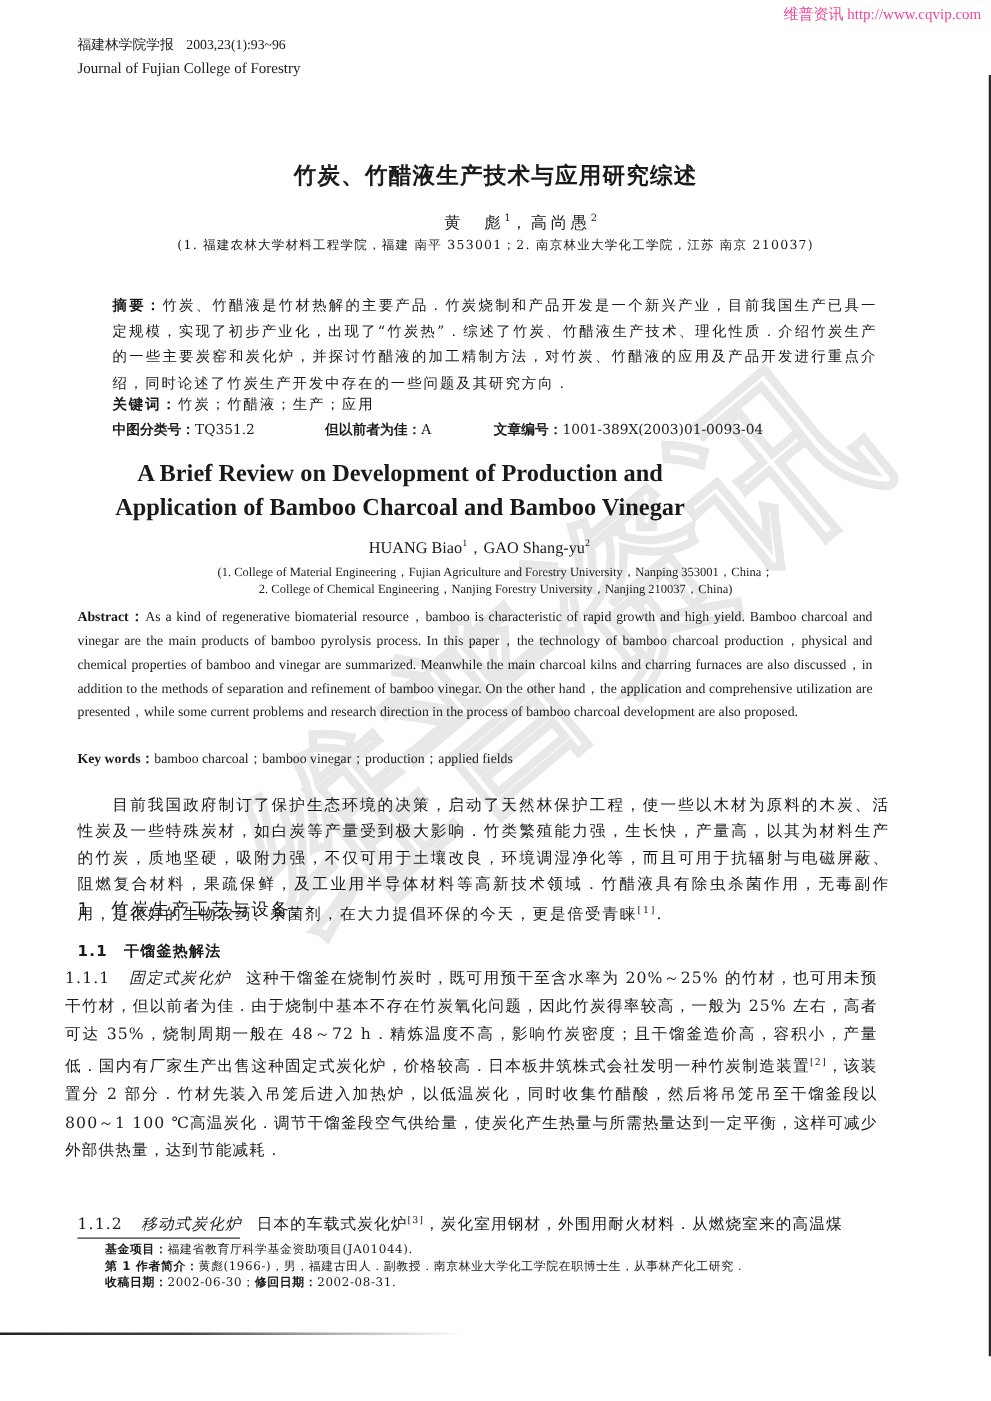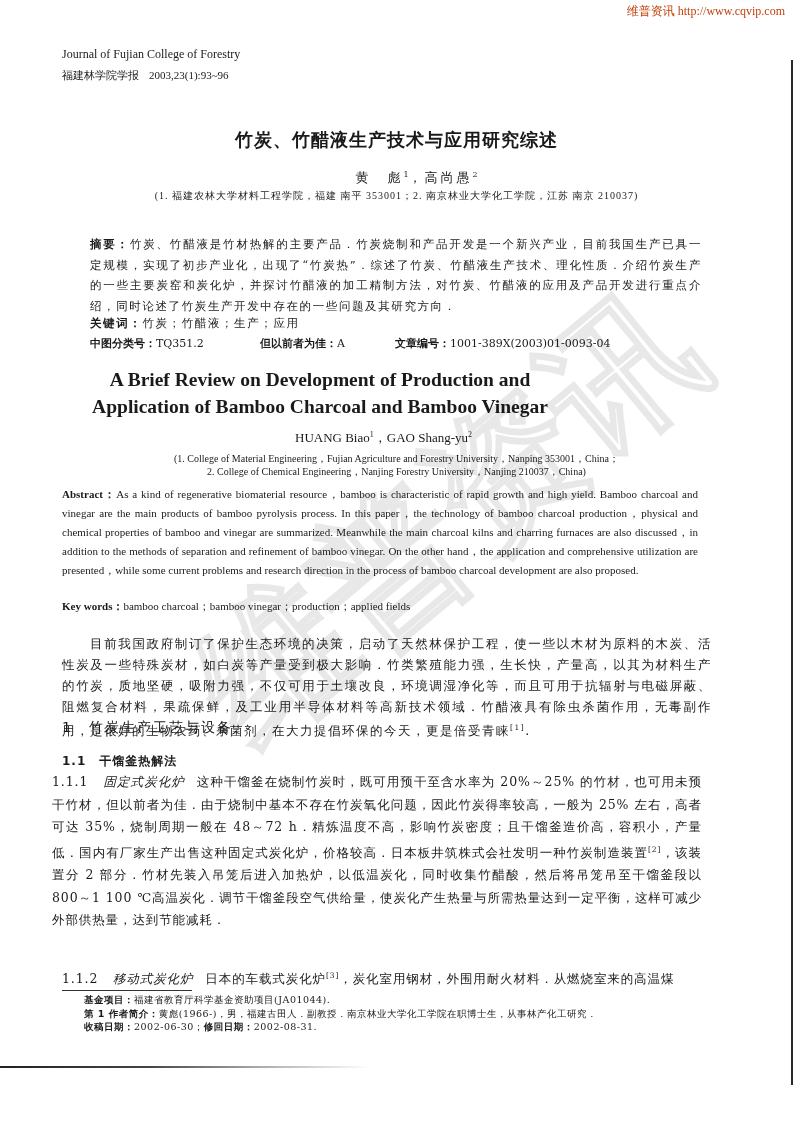--- a/index.html
+++ b/index.html
@@ -2,28 +2,28 @@
 <html><head>
 <meta charset="utf-8">
 <style>
   html, body { margin: 0; padding: 0; background: #ffffff; }
   body {
     width: 793px; height: 1121px; position: relative; overflow: hidden;
     font-family: "DejaVu Serif", "Liberation Serif", serif; color: #1a1a1a;
   }
   .abs { position: absolute; }
   .right-edge { position: absolute; left: 791px; top: 60px; width: 2px; height: 1025px; background: #2a2a2a; }
-  .vip { top: 3px; right: 8px; font-family: "Liberation Serif", serif; font-size: 12px; color: #c2410c; }
-  .jname { left: 62px; top: 28px; font-size: 11px; font-family: "DejaVu Sans", sans-serif; margin-top: 40px; }
+  .vip { top: 3px; right: 8px; font-family: "Liberation Serif", serif; font-size: 12px; color: #ec4899; }
+  .jname { left: 62px; top: 28px; font-size: 11px; font-family: "DejaVu Sans", sans-serif; }
   .jname .yr { margin-left: 10px; font-family: "Liberation Serif", serif; }
   .jen { left: 62px; top: 47px; font-family: "Liberation Serif", serif; font-size: 12px; }
   .cn-title { left: 0; width: 793px; top: 128px; text-align: center; font-family: "DejaVu Sans", sans-serif; font-weight: bold; font-size: 18px; letter-spacing: 1px; }
   .cn-authors { left: 0; width: 793px; top: 169px; text-align: center; font-size: 13px; letter-spacing: 3px; margin-left: 20px; }
   .cn-authors sup, .en-authors sup { font-size: 8px; letter-spacing: 0; }
-  .cn-affil { left: 0; width: 793px; top: 189px; text-align: center; font-size: 10px; letter-spacing: 1px; font-family: Liberation Serif, serif; }
+  .cn-affil { left: 0; width: 793px; top: 189px; text-align: center; font-size: 10px; letter-spacing: 1px; }
   .cn-abs { left: 90px; width: 612px; top: 234px; font-size: 11.5px; line-height: 20.5px; letter-spacing: 1.6px; text-align: justify; }
   .lbl { font-weight: bold; font-family: "DejaVu Sans", sans-serif; }
   .cn-kw { left: 90px; top: 316px; font-size: 11.5px; letter-spacing: 1.6px; }
   .cn-meta { left: 90px; top: 336px; font-size: 11px; width: 620px; }
   .cn-meta span.item { position: absolute; white-space: nowrap; }
   .en-title { left: 0; width: 640px; top: 366px; text-align: center; font-family: "Liberation Serif", serif; font-weight: bold; font-size: 19.5px; line-height: 27px; }
   .en-authors { left: 0; width: 767px; top: 429px; text-align: center; font-family: "Liberation Serif", serif; font-size: 13px; }
   .en-affil { left: 0; width: 793px; top: 452px; text-align: center; font-family: "Liberation Serif", serif; font-size: 10px; line-height: 13px; }
   .en-abs { left: 62px; width: 636px; top: 485px; font-family: "Liberation Serif", serif; font-size: 11px; line-height: 19px; text-align: justify; }
   .en-kw { left: 62px; top: 599px; font-family: "Liberation Serif", serif; font-size: 11px; }

